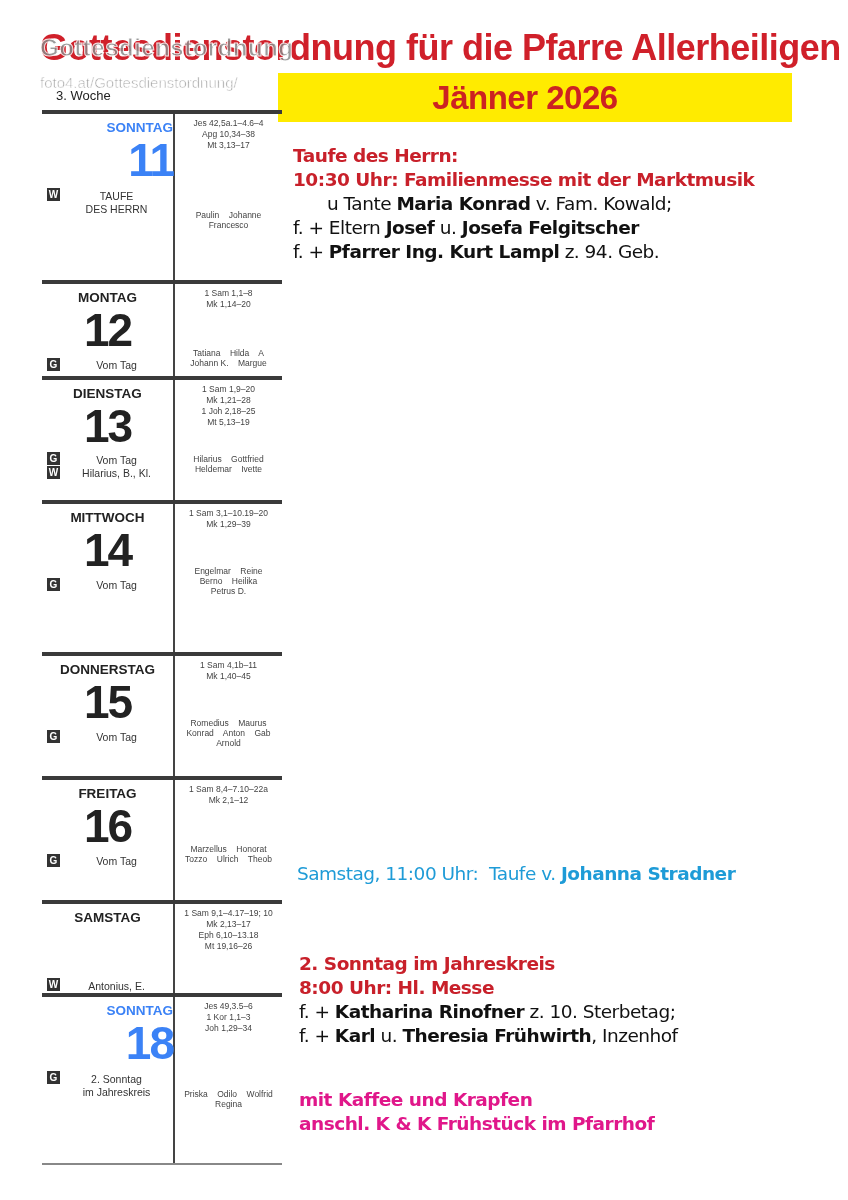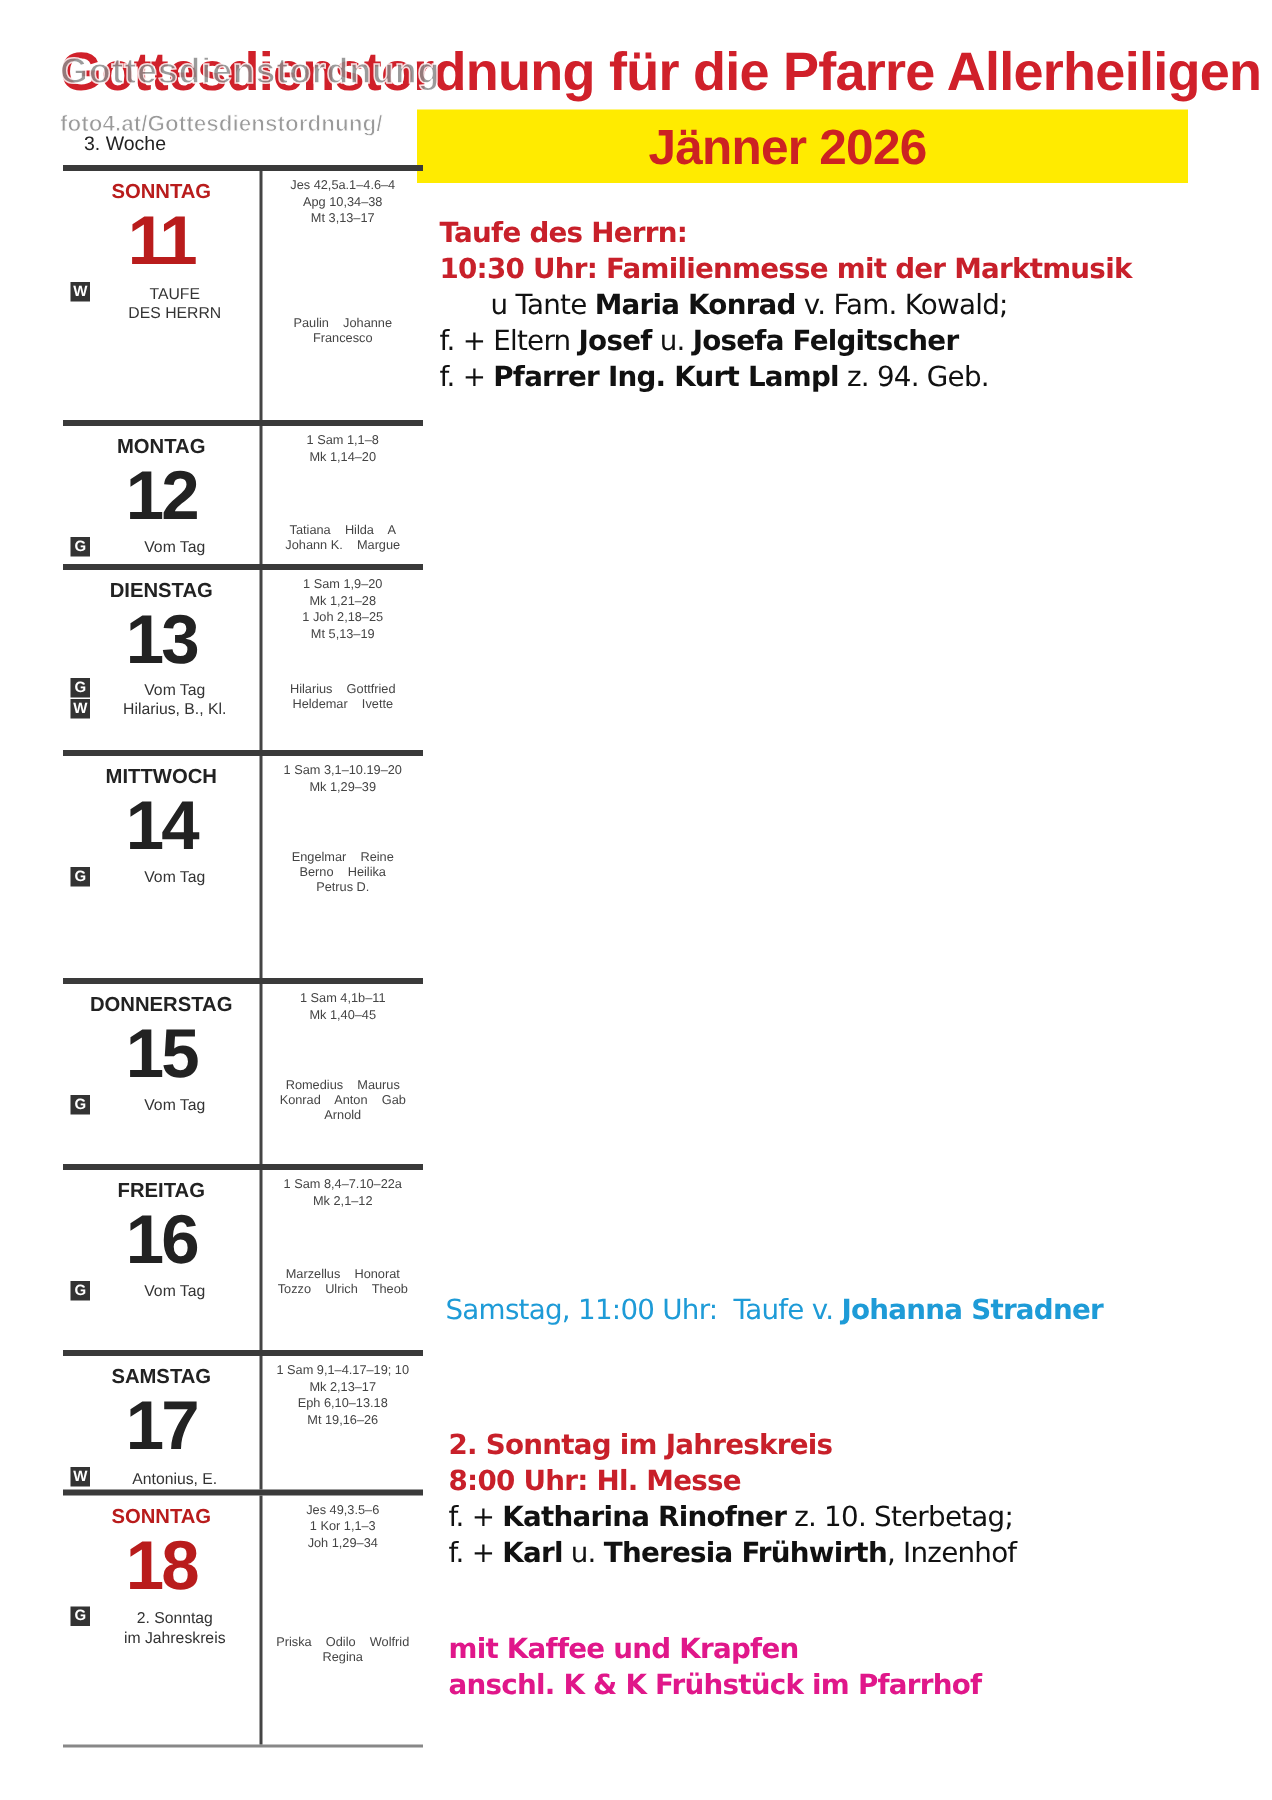--- a/index.html
+++ b/index.html
@@ -12,21 +12,21 @@
     font-family: "Liberation Sans", sans-serif; font-weight: bold; font-size: 36px;
     color: #d0202a; letter-spacing: -0.5px; white-space: nowrap; line-height: 44px;
   }
   .wm1 {
     position: absolute; left: 40px; top: 34px;
     font-weight: bold; font-size: 24px; color: #8a8a8a; opacity: 0.85;
     -webkit-text-stroke: 1px #ffffff; white-space: nowrap; letter-spacing: 0.5px;
   }
   .wm2 {
     position: absolute; left: 40px; top: 74px;
-    font-weight: bold; font-size: 15px; color: #9a9a9a;
+    font-weight: normal; font-size: 15px; color: #9a9a9a;
     -webkit-text-stroke: 0.6px #ffffff; white-space: nowrap;
   }
   .banner {
     position: absolute; left: 278px; top: 73px; width: 514px; height: 49px;
     background: #ffeb00; display: flex; align-items: center; justify-content: center;
   }
   .banner span {
     font-weight: bold; font-size: 33px; color: #cc2222; letter-spacing: -0.5px;
     margin-left: -20px;
   }
@@ -42,21 +42,21 @@
     position: absolute; left: 131px; top: 0; bottom: 0; width: 2px; background: #444;
   }
   .day .wd {
     position: absolute; left: 0; width: 131px; top: 6px; text-align: center;
     font-weight: bold; font-size: 13.5px; color: #222;
   }
   .day .num {
     position: absolute; left: 0; width: 131px; top: 20px; text-align: center;
     font-weight: bold; font-size: 46px; color: #222; letter-spacing: -2px; line-height: 52px;
   }
-  .day.sun .wd, .day.sun .num { color: #b91c1c; }
+  .day.sun .wd, .day.sun .num { color: #3b82f6; text-align: right; }
   .day .badge {
     position: absolute; left: 5px; width: 13px; height: 13px; background: #333; color: #fff;
     font-size: 10px; font-weight: bold; text-align: center; line-height: 13px;
   }
   .day .desc {
     position: absolute; left: 18px; width: 113px; text-align: center; font-size: 10.5px;
     color: #333; line-height: 13px;
   }
   .day .reads {
     position: absolute; left: 133px; width: 107px; top: 4px; text-align: center;
@@ -201,21 +201,20 @@
     </div>
     <div class="saints" style="top:64px">
       <div style="white-space:pre">Marzellus    Honorat</div>
       <div style="white-space:pre">Tozzo    Ulrich    Theob</div>
     </div>
   </div>
 
   <div class="day" style="height:93px;">
     <div class="vline"></div>
     <div class="wd">SAMSTAG</div>
-    <div class="num">17</div>
     <div class="badge" style="top:74px">W</div>
     <div class="desc" style="top:76px">
       <div>Antonius, E.</div>
     </div>
     <div class="reads">
       <div>1 Sam 9,1–4.17–19; 10</div>
       <div>Mk 2,13–17</div>
       <div>Eph 6,10–13.18</div>
       <div>Mt 19,16–26</div>
     </div>

